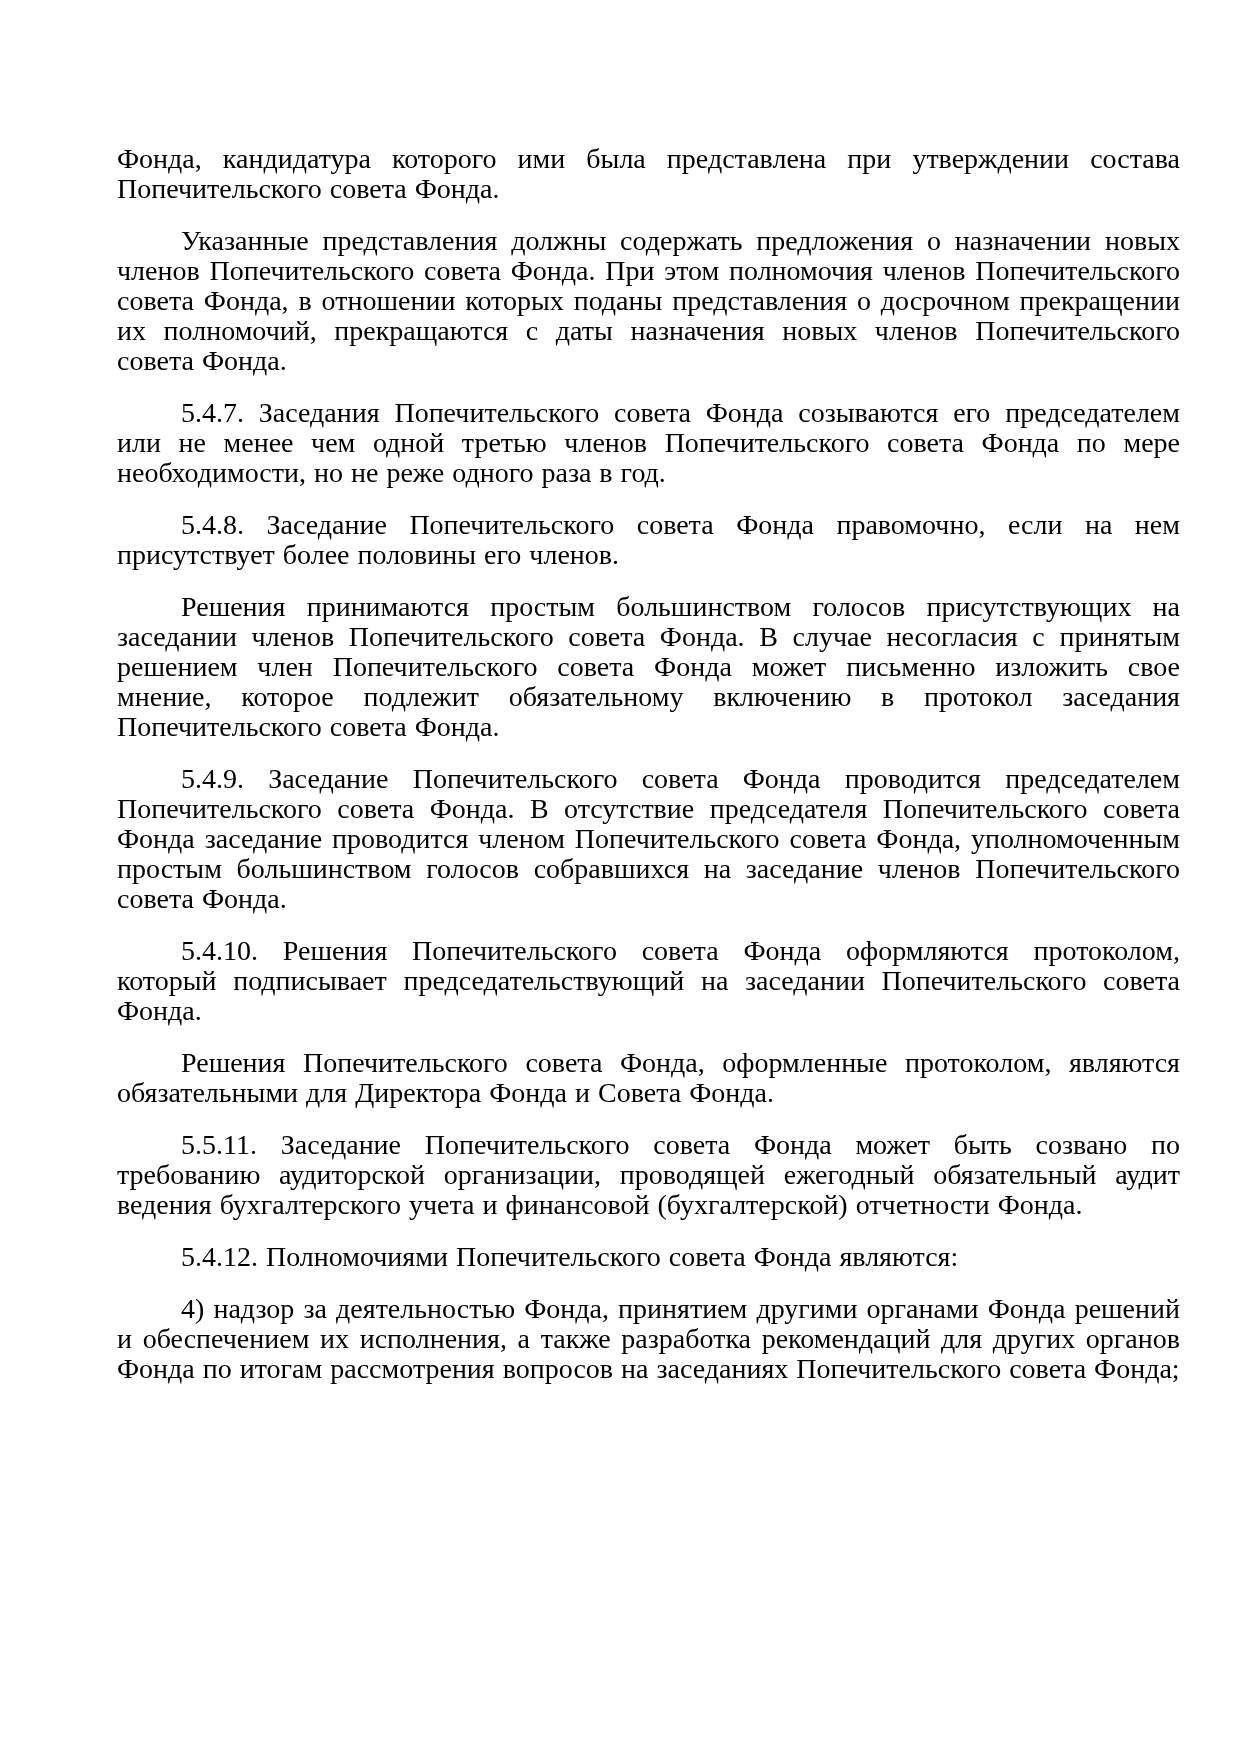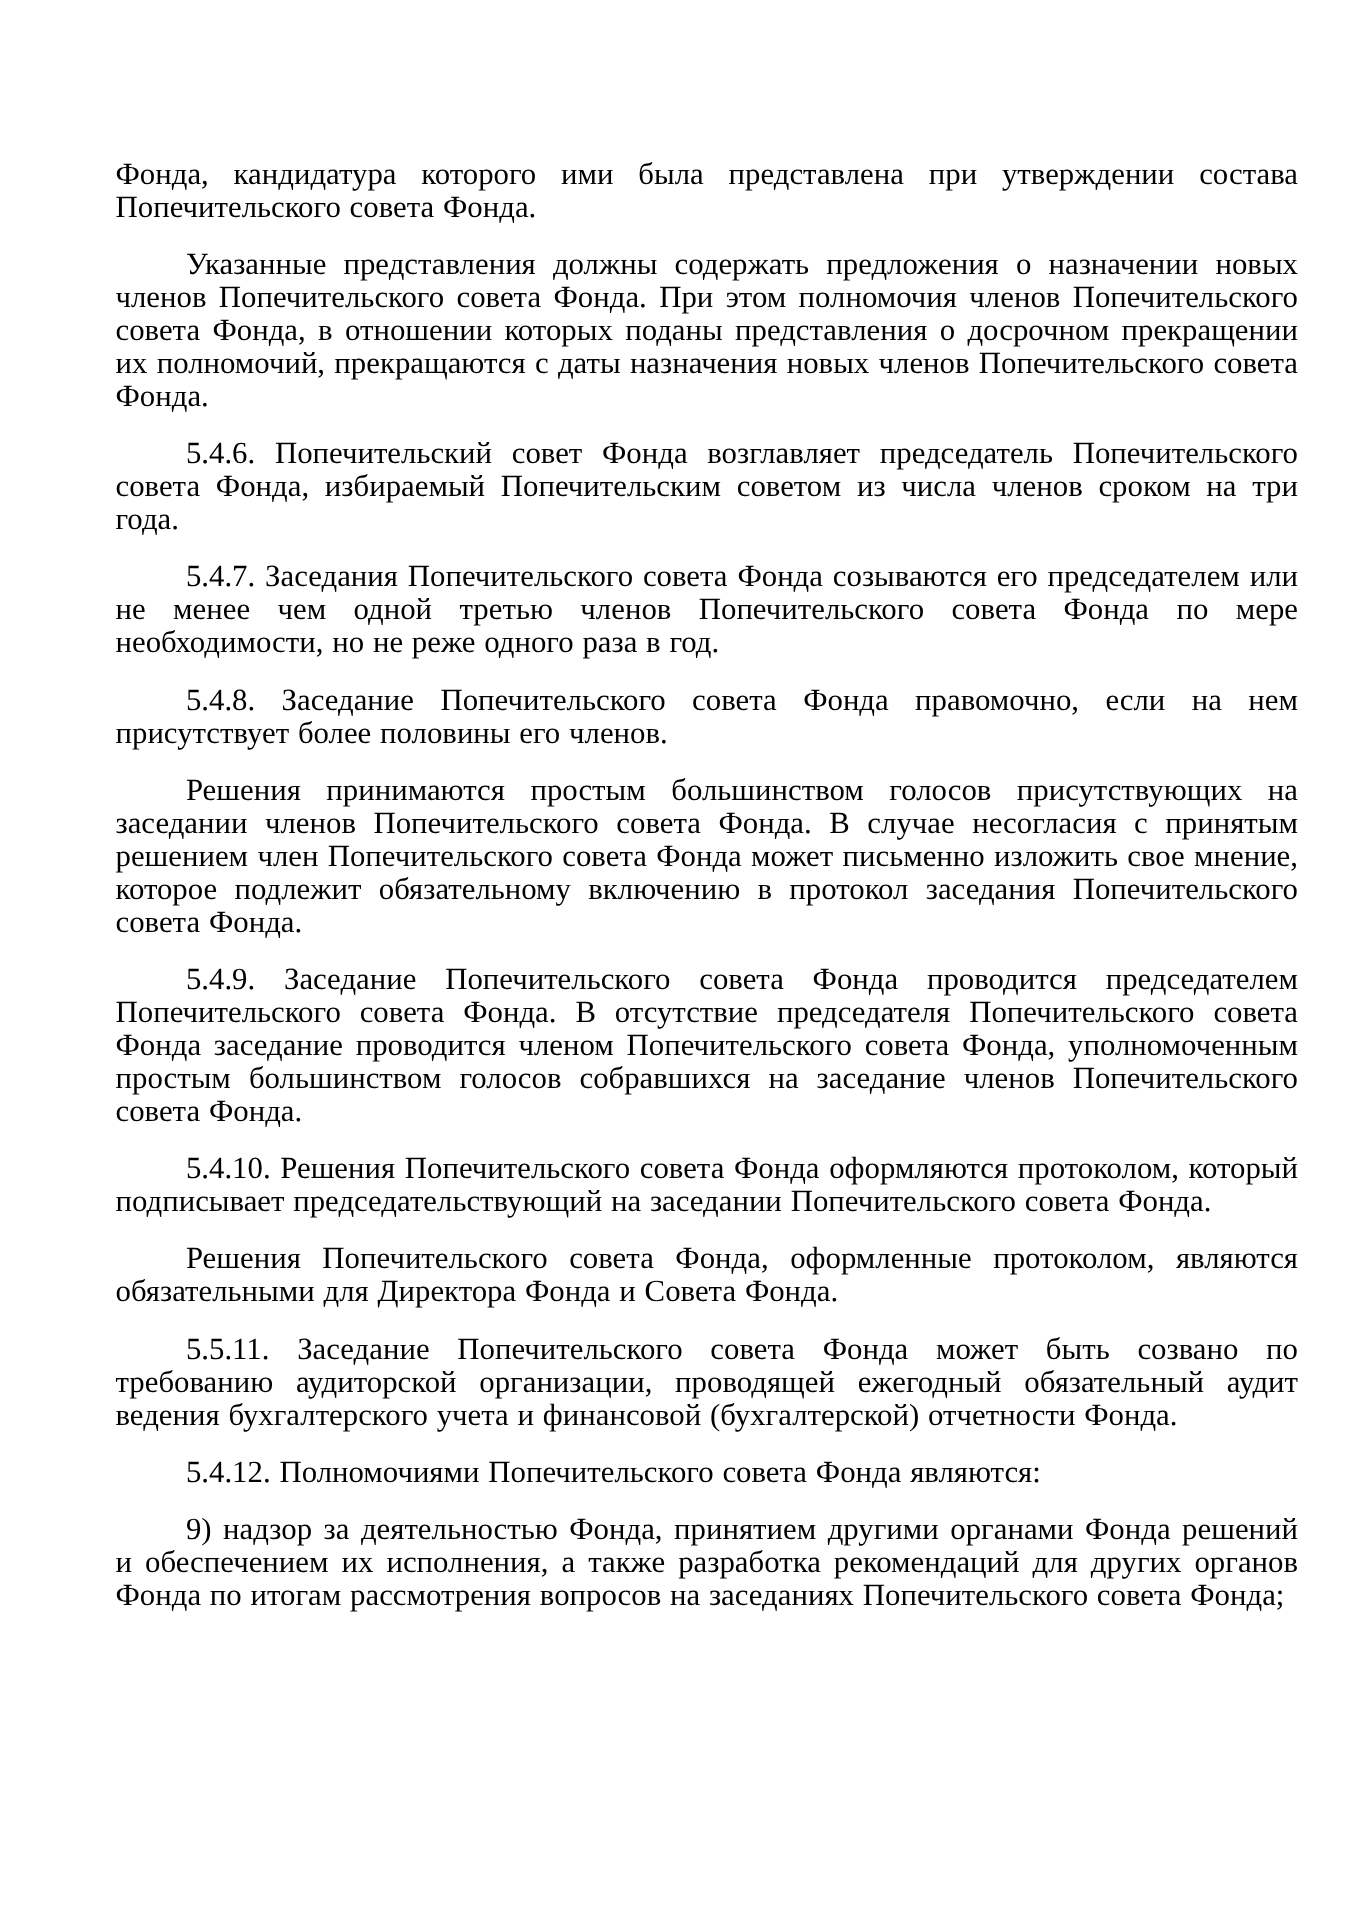--- a/index.html
+++ b/index.html
@@ -19,41 +19,40 @@
     box-sizing: border-box;
     width: 1240px;
     height: 1754px;
     padding: 144px 60px 60px 105px;
     background: #ffffff;
   }
   .text-block {
     width: 1075px;
   }
   .para {
-    margin: 0 0 22px 0;
+    margin: 0 0 22px 12px;
     font-size: 28px;
     line-height: 30px;
     text-align: justify;
     word-spacing: 1px;
   }
   .para.indent {
     text-indent: 64px;
   }
 </style>
 </head>
 <body>
 
 <div class="page">
   <div class="text-block">
     <p class="para">Фонда, кандидатура которого ими была представлена при утверждении состава Попечительского совета Фонда.</p>
     <p class="para indent">Указанные представления должны содержать предложения о назначении новых членов Попечительского совета Фонда. При этом полномочия членов Попечительского совета Фонда, в отношении которых поданы представления о досрочном прекращении их полномочий, прекращаются с даты назначения новых членов Попечительского совета Фонда.</p>
-    <p class="para indent">5.4.6. Попечительский совет Фонда возглавляет председатель Попечительского совета Фонда, избираемый Попечительским советом из числа членов сроком на три года.</p>
     <p class="para indent">5.4.7. Заседания Попечительского совета Фонда созываются его председателем или не менее чем одной третью членов Попечительского совета Фонда по мере необходимости, но не реже одного раза в год.</p>
     <p class="para indent">5.4.8. Заседание Попечительского совета Фонда правомочно, если на нем присутствует более половины его членов.</p>
     <p class="para indent">Решения принимаются простым большинством голосов присутствующих на заседании членов Попечительского совета Фонда. В случае несогласия с принятым решением член Попечительского совета Фонда может письменно изложить свое мнение, которое подлежит обязательному включению в протокол заседания Попечительского совета Фонда.</p>
     <p class="para indent">5.4.9. Заседание Попечительского совета Фонда проводится председателем Попечительского совета Фонда. В отсутствие председателя Попечительского совета Фонда заседание проводится членом Попечительского совета Фонда, уполномоченным простым большинством голосов собравшихся на заседание членов Попечительского совета Фонда.</p>
     <p class="para indent">5.4.10. Решения Попечительского совета Фонда оформляются протоколом, который подписывает председательствующий на заседании Попечительского совета Фонда.</p>
     <p class="para indent">Решения Попечительского совета Фонда, оформленные протоколом, являются обязательными для Директора Фонда и Совета Фонда.</p>
     <p class="para indent">5.5.11. Заседание Попечительского совета Фонда может быть созвано по требованию аудиторской организации, проводящей ежегодный обязательный аудит ведения бухгалтерского учета и финансовой (бухгалтерской) отчетности Фонда.</p>
     <p class="para indent">5.4.12. Полномочиями Попечительского совета Фонда являются:</p>
-    <p class="para indent">9) надзор за деятельностью Фонда, принятием другими органами Фонда решений и обеспечением их исполнения, а также разработка рекомендаций для других органов Фонда по итогам рассмотрения вопросов на заседаниях Попечительского совета Фонда;</p>
+    <p class="para indent">4) надзор за деятельностью Фонда, принятием другими органами Фонда решений и обеспечением их исполнения, а также разработка рекомендаций для других органов Фонда по итогам рассмотрения вопросов на заседаниях Попечительского совета Фонда;</p>
   </div>
 </div>
 
 </body></html>

